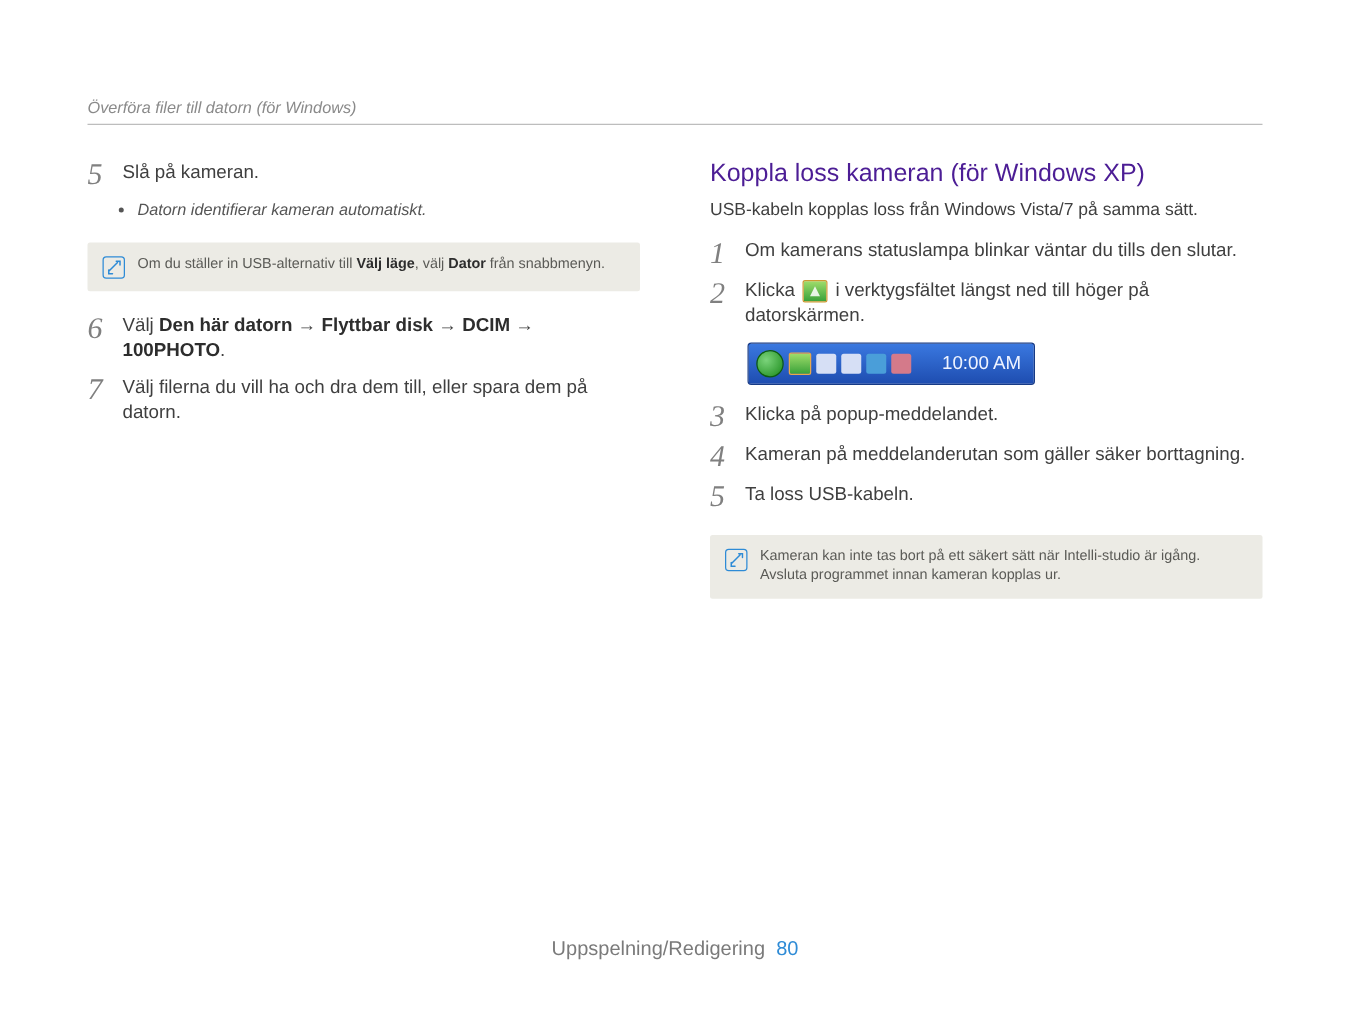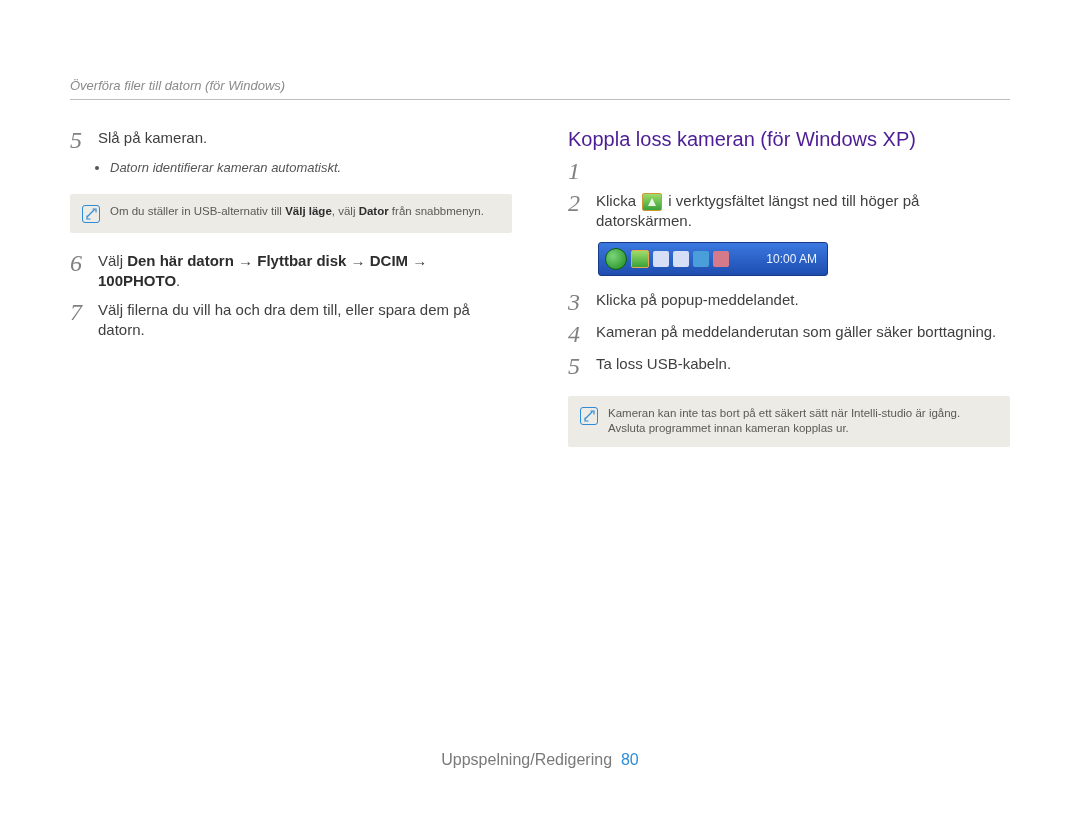--- a/index.html
+++ b/index.html
@@ -19,21 +19,21 @@
   .note-text { font-size: 11.5px; color: #5a5a56; line-height: 1.35; }
   .section-title { font-size: 20px; color: #4c1d95; font-weight: 400; margin-bottom: 8px; }
   .subtext { font-size: 14px; color: #3f3f3f; margin-bottom: 16px; }
   .inline-icon { display: inline-flex; width: 20px; height: 18px; vertical-align: middle; border: 1px solid #cc9933; background: linear-gradient(#9edc6a, #3aa23a); border-radius: 2px; align-items: center; justify-content: center; margin: 0 2px; }
   .inline-icon svg { display: block; }
   .taskbar-img { margin: 10px 0 14px 30px; width: 230px; height: 34px; background: linear-gradient(#3a78e0, #1e4db0); border: 1px solid #163a86; border-radius: 3px; display: flex; align-items: center; padding: 0 6px; gap: 4px; }
   .taskbar-start { width: 22px; height: 22px; border-radius: 50%; background: radial-gradient(circle at 35% 35%, #7bd47b, #1a8a1a); border: 1px solid #0d5d0d; }
   .tray-box { width: 18px; height: 18px; border: 1.5px solid #e9a84b; border-radius: 2px; background: linear-gradient(#9edc6a,#3aa23a); }
   .tray-generic { width: 16px; height: 16px; background: #d6dff5; border-radius: 2px; }
   .tray-vol { width:16px; height:16px; background:#4a9ed9; border-radius:2px; }
-  .taskbar-time { margin-left: auto; color: #eef3ff; font-size: 12px; font-family: Tahoma, Arial, sans-serif; padding-right: 4px; }
+  .taskbar-time { margin-left: auto; color: #eef3ff; font-size: 15px; font-family: Tahoma, Arial, sans-serif; padding-right: 4px; }
   .footer { position: absolute; bottom: 46px; left: 0; width: 100%; text-align: center; font-size: 16px; color: #7a7a7a; }
   .footer .pnum { color: #2e8bd6; }
   b { font-weight: 700; color: #2d2d2d; }
 </style>
 </head>
 <body>
 
 <div class="page">
 
   <div class="header-title">Överföra filer till datorn (för Windows)</div>
@@ -72,23 +72,25 @@
       <div class="step" style="margin-top:6px">
         <div class="step-num">7</div>
         <div class="step-body">Välj filerna du vill ha och dra dem till, eller spara dem på datorn.</div>
       </div>
 
     </div>
 
     <div class="col">
 
       <div class="section-title">Koppla loss kameran (för Windows XP)</div>
+      <div class="subtext">USB-kabeln kopplas loss från Windows Vista/7 på samma sätt.</div>
 
       <div class="step">
         <div class="step-num">1</div>
+        <div class="step-body">Om kamerans statuslampa blinkar väntar du tills den slutar.</div>
       </div>
 
       <div class="step" style="margin-top:8px">
         <div class="step-num">2</div>
         <div class="step-body">
           <span>Klicka </span><span class="inline-icon">
               <svg width="10" height="10" viewBox="0 0 10 10">
                 <path d="M5 1 L9 9 L1 9 Z" fill="#ffffff" opacity="0.85"></path>
               </svg>
             </span><span> i verktygsfältet längst ned till höger på datorskärmen.</span>

